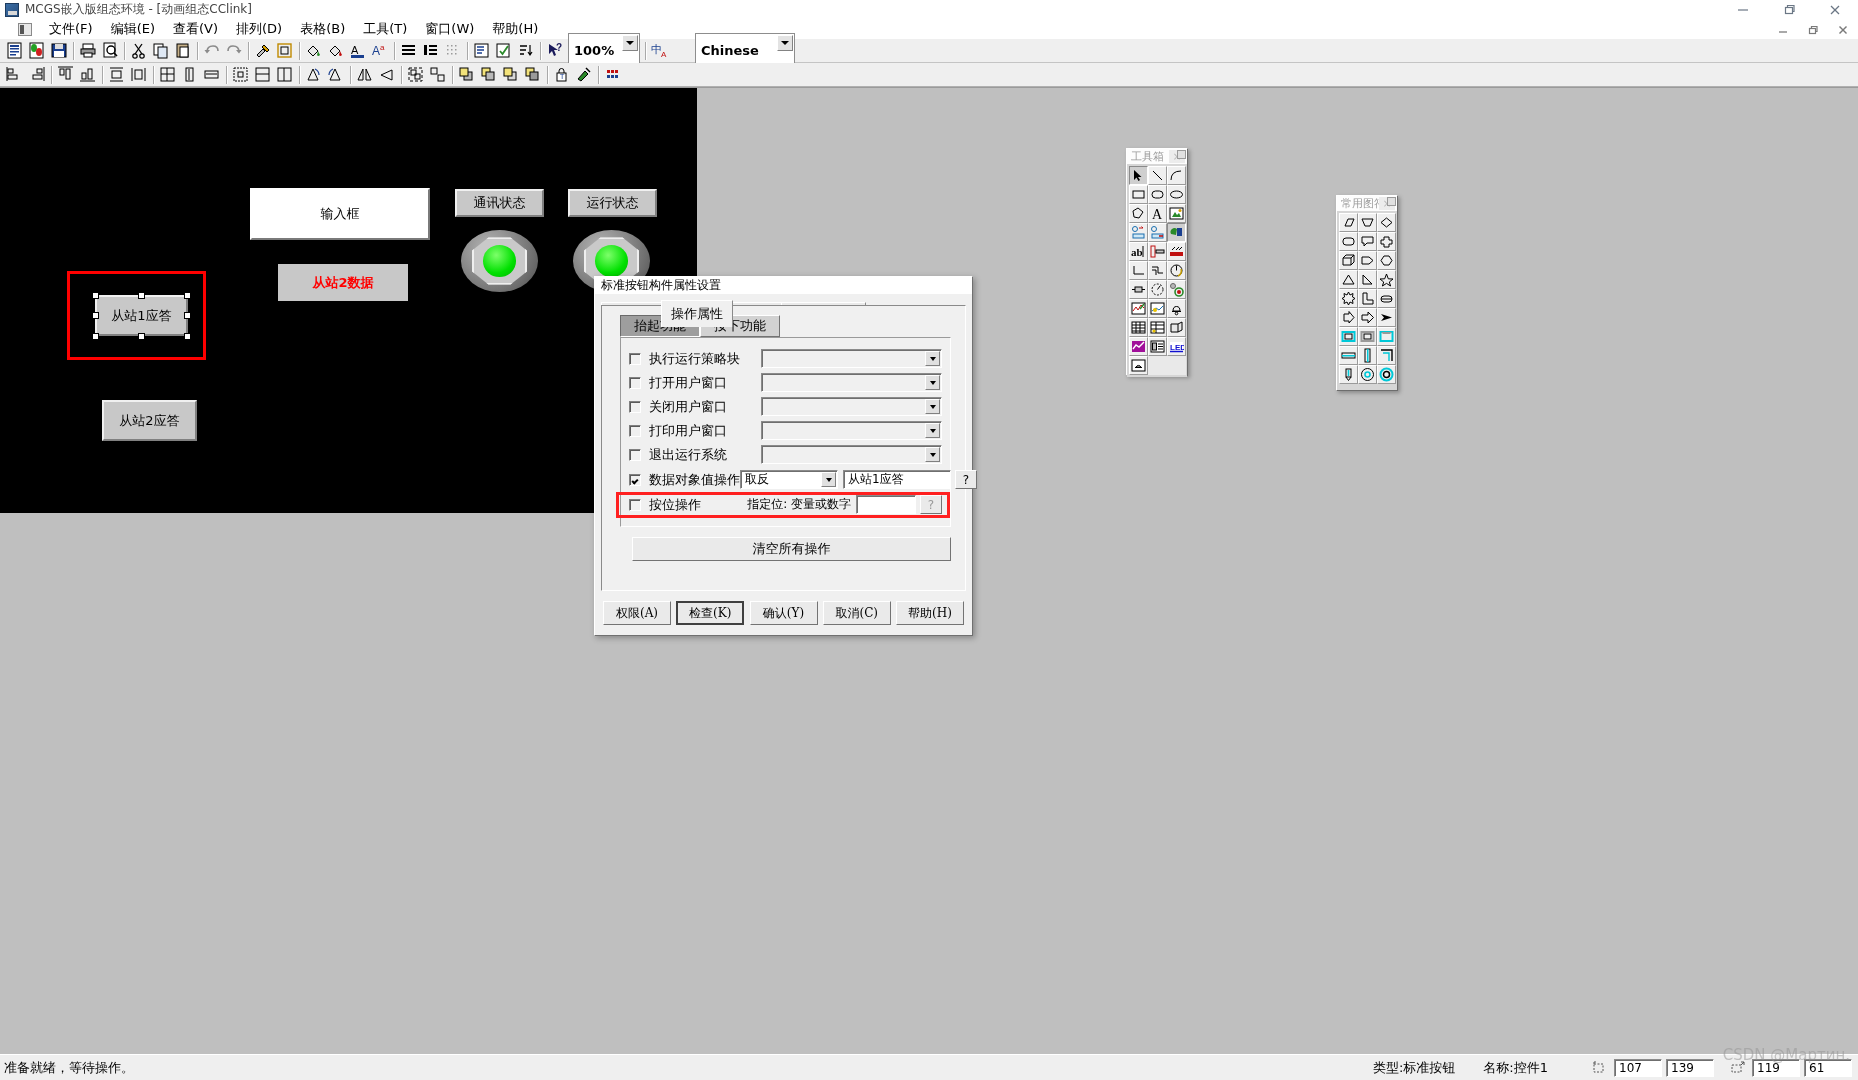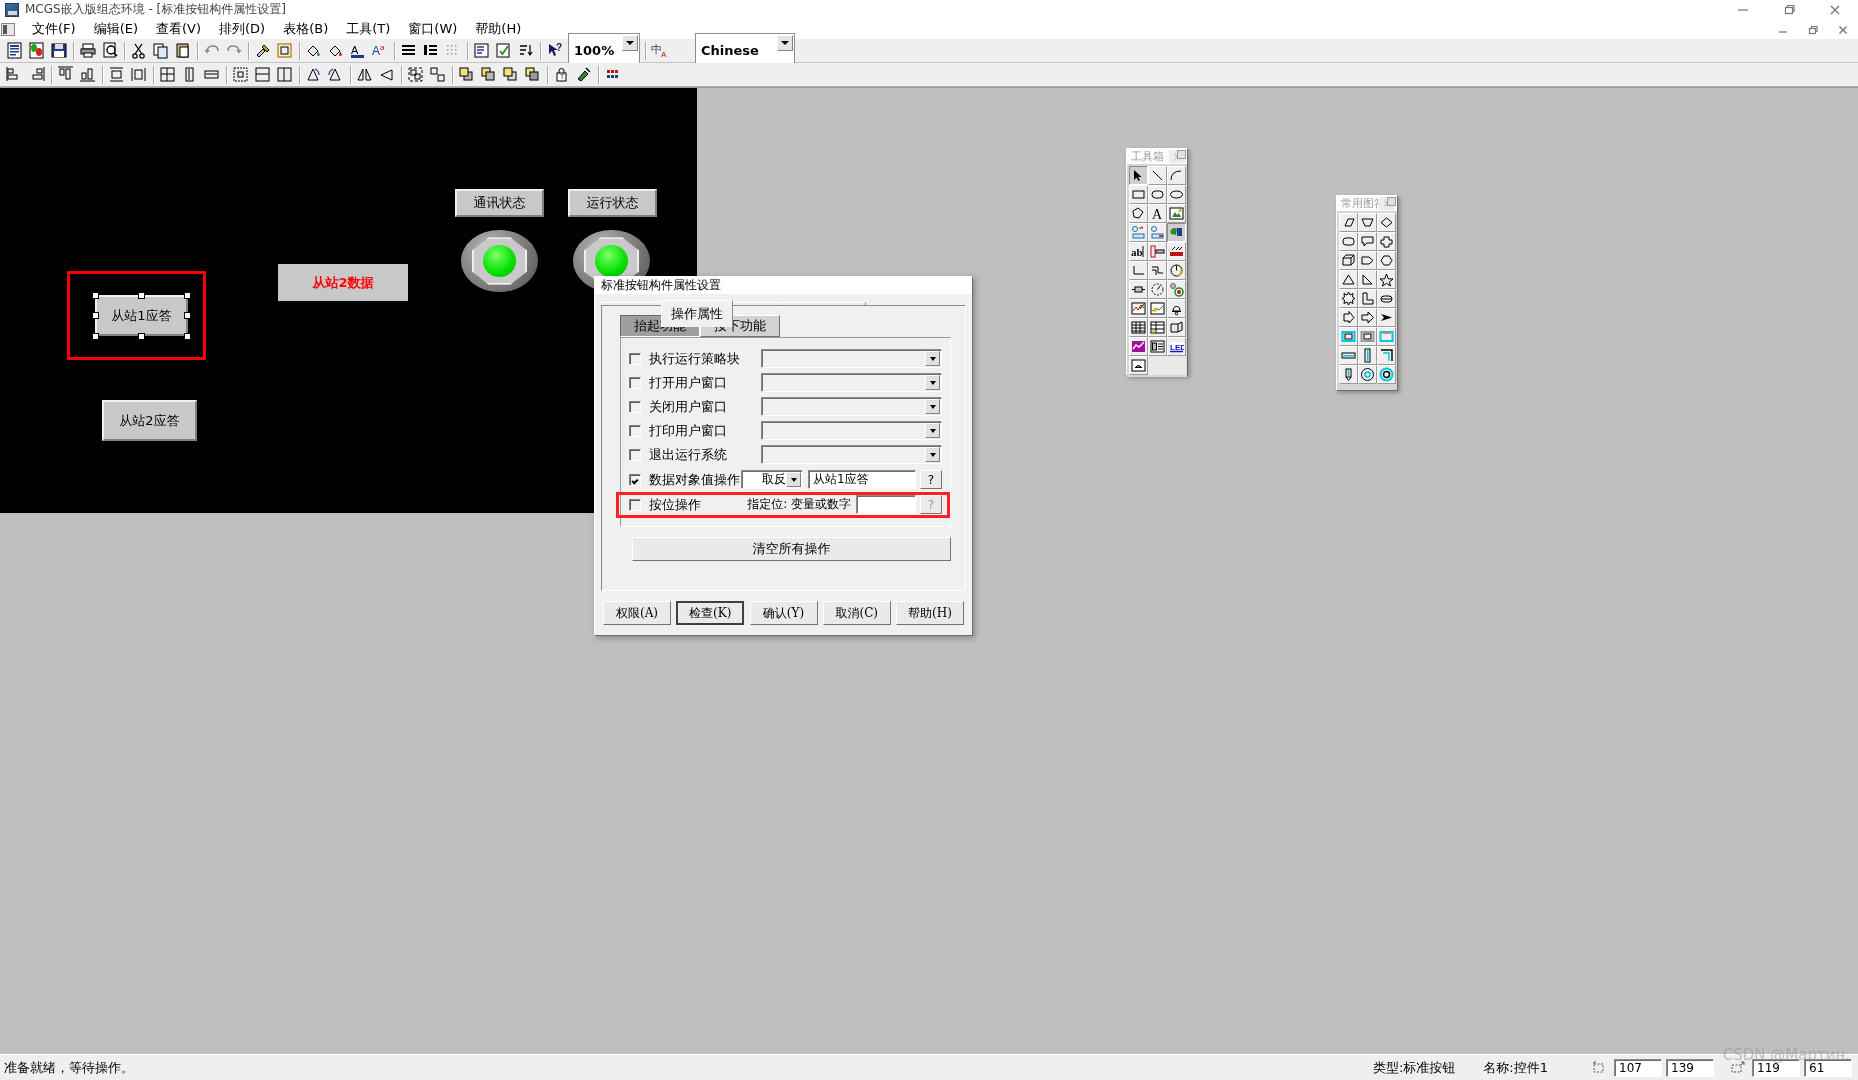--- a/index.html
+++ b/index.html
@@ -32,21 +32,21 @@
   .win-btns { margin-left: auto; display: flex; height: 19px; }
   .win-btn {
     width: 46px; height: 19px; display: flex; align-items: center; justify-content: center;
     color: #666; font-size: 11px; line-height: 1;
   }
   .win-btn svg { display: block; }
 
   
   .menubar {
     position: absolute; top: 19px; left: 0; width: 1858px; height: 20px;
-    background: #ffffff; display: flex; align-items: center; padding-left: 1px;
+    background: #ffffff; display: flex; align-items: center; padding-left: 18px;
   }
   .mdi-icon {
     width: 14px; height: 13px; border: 1px solid #8a8a8a; background: #e8e8e8;
     margin-right: 8px; position: relative;
   }
   .mdi-icon::before {
     content: ""; position: absolute; left: 1px; top: 1px; width: 4px; height: 9px; background: #555;
   }
   .menu-item {
     padding: 1px 9px; font-size: 13px; color: #000; white-space: nowrap;
@@ -217,24 +217,24 @@
     box-shadow: inset 1px 1px 0 #6f6f6f;
     flex: 1 1 auto; position: relative;
   }
   .opfield .dd {
     position:absolute; right:1px; top:1px; width:15px; height:15px;
     background:#e0e0e0; border:1px solid #fff; border-right-color:#808080;border-bottom-color:#808080;
     display:flex;align-items:center;justify-content:center;
   }
   .opfield .dd i { width:0;height:0;border-left:3px solid transparent;border-right:3px solid transparent;border-top:4px solid #000; }
   .sel-combo {
-    width: 62px; height: 19px; background:#ffffff;
+    width: 98px; height: 19px; background:#ffffff;
     border: 1px solid #8b8b8b; border-right-color:#ffffff; border-bottom-color:#ffffff;
     box-shadow: inset 1px 1px 0 #6f6f6f;
-    position:relative; display:flex; align-items:flex-end; padding-left:20px; font-size:12px;
+    position:relative; display:flex; align-items:flex-end; padding-left:4px; font-size:12px;
     flex:0 0 auto;
   }
   .val-input {
     width: 108px; height: 19px; background:#ffffff; margin-left: 5px;
     border: 1px solid #8b8b8b; border-right-color:#ffffff; border-bottom-color:#ffffff;
     box-shadow: inset 1px 1px 0 #6f6f6f;
     display:flex; align-items:center; padding-left:4px; font-size:12px; flex:0 0 auto;
   }
   .qbtn {
     width: 22px; height: 19px; margin-left: 4px; background:#eaeaea;
@@ -285,21 +285,21 @@
   }
   .top-divider { position:absolute; left:0; top:87px; width:1858px; height:1px; background:#9a9a9a; }
 </style>
 </head>
 <body>
 
 <div id="app">
 
   <div class="titlebar">
     <div class="titlebar-icon"></div>
-    <span class="titlebar-text">MCGS嵌入版组态环境 - [标准按钮构件属性设置]</span>
+    <span class="titlebar-text">MCGS嵌入版组态环境 - [动画组态CClink]</span>
     <div class="win-btns">
       <div class="win-btn">
         <svg width="14" height="14">
             <line x1="2" y1="7" x2="12" y2="7" stroke="#6b7785" stroke-width="1.2"></line>
           </svg>
       </div>
       <div class="win-btn">
         <svg width="14" height="14">
             <rect x="3.5" y="4.5" width="7" height="6" fill="none" stroke="#6b7785" stroke-width="1.2"></rect>
             <path d="M5.5 4.5 L5.5 2.5 L12 2.5 L12 8.5 L10.5 8.5" fill="none" stroke="#6b7785" stroke-width="1.2"></path>
@@ -710,20 +710,23 @@
             <rect x="7" y="9" width="3" height="3"></rect>
             <rect x="11" y="9" width="3" height="3"></rect>
           </g>
         </svg>
     </div>
   </div>
   <div class="top-divider"></div>
 
   <div class="canvas-window">
 
+    <div class="node white" style="left:250px; top:100px; width:180px; height:52px;">
+      <span>输入框</span>
+    </div>
 
     <div class="node" style="left:455px; top:101px; width:89px; height:28px;">
       <span>通讯状态</span>
     </div>
 
     <div class="node" style="left:568px; top:101px; width:89px; height:28px;">
       <span>运行状态</span>
     </div>
 
     <div class="node flat" style="left:278px; top:176px; width:130px; height:37px; border:none; background:#c8c8c8;">

